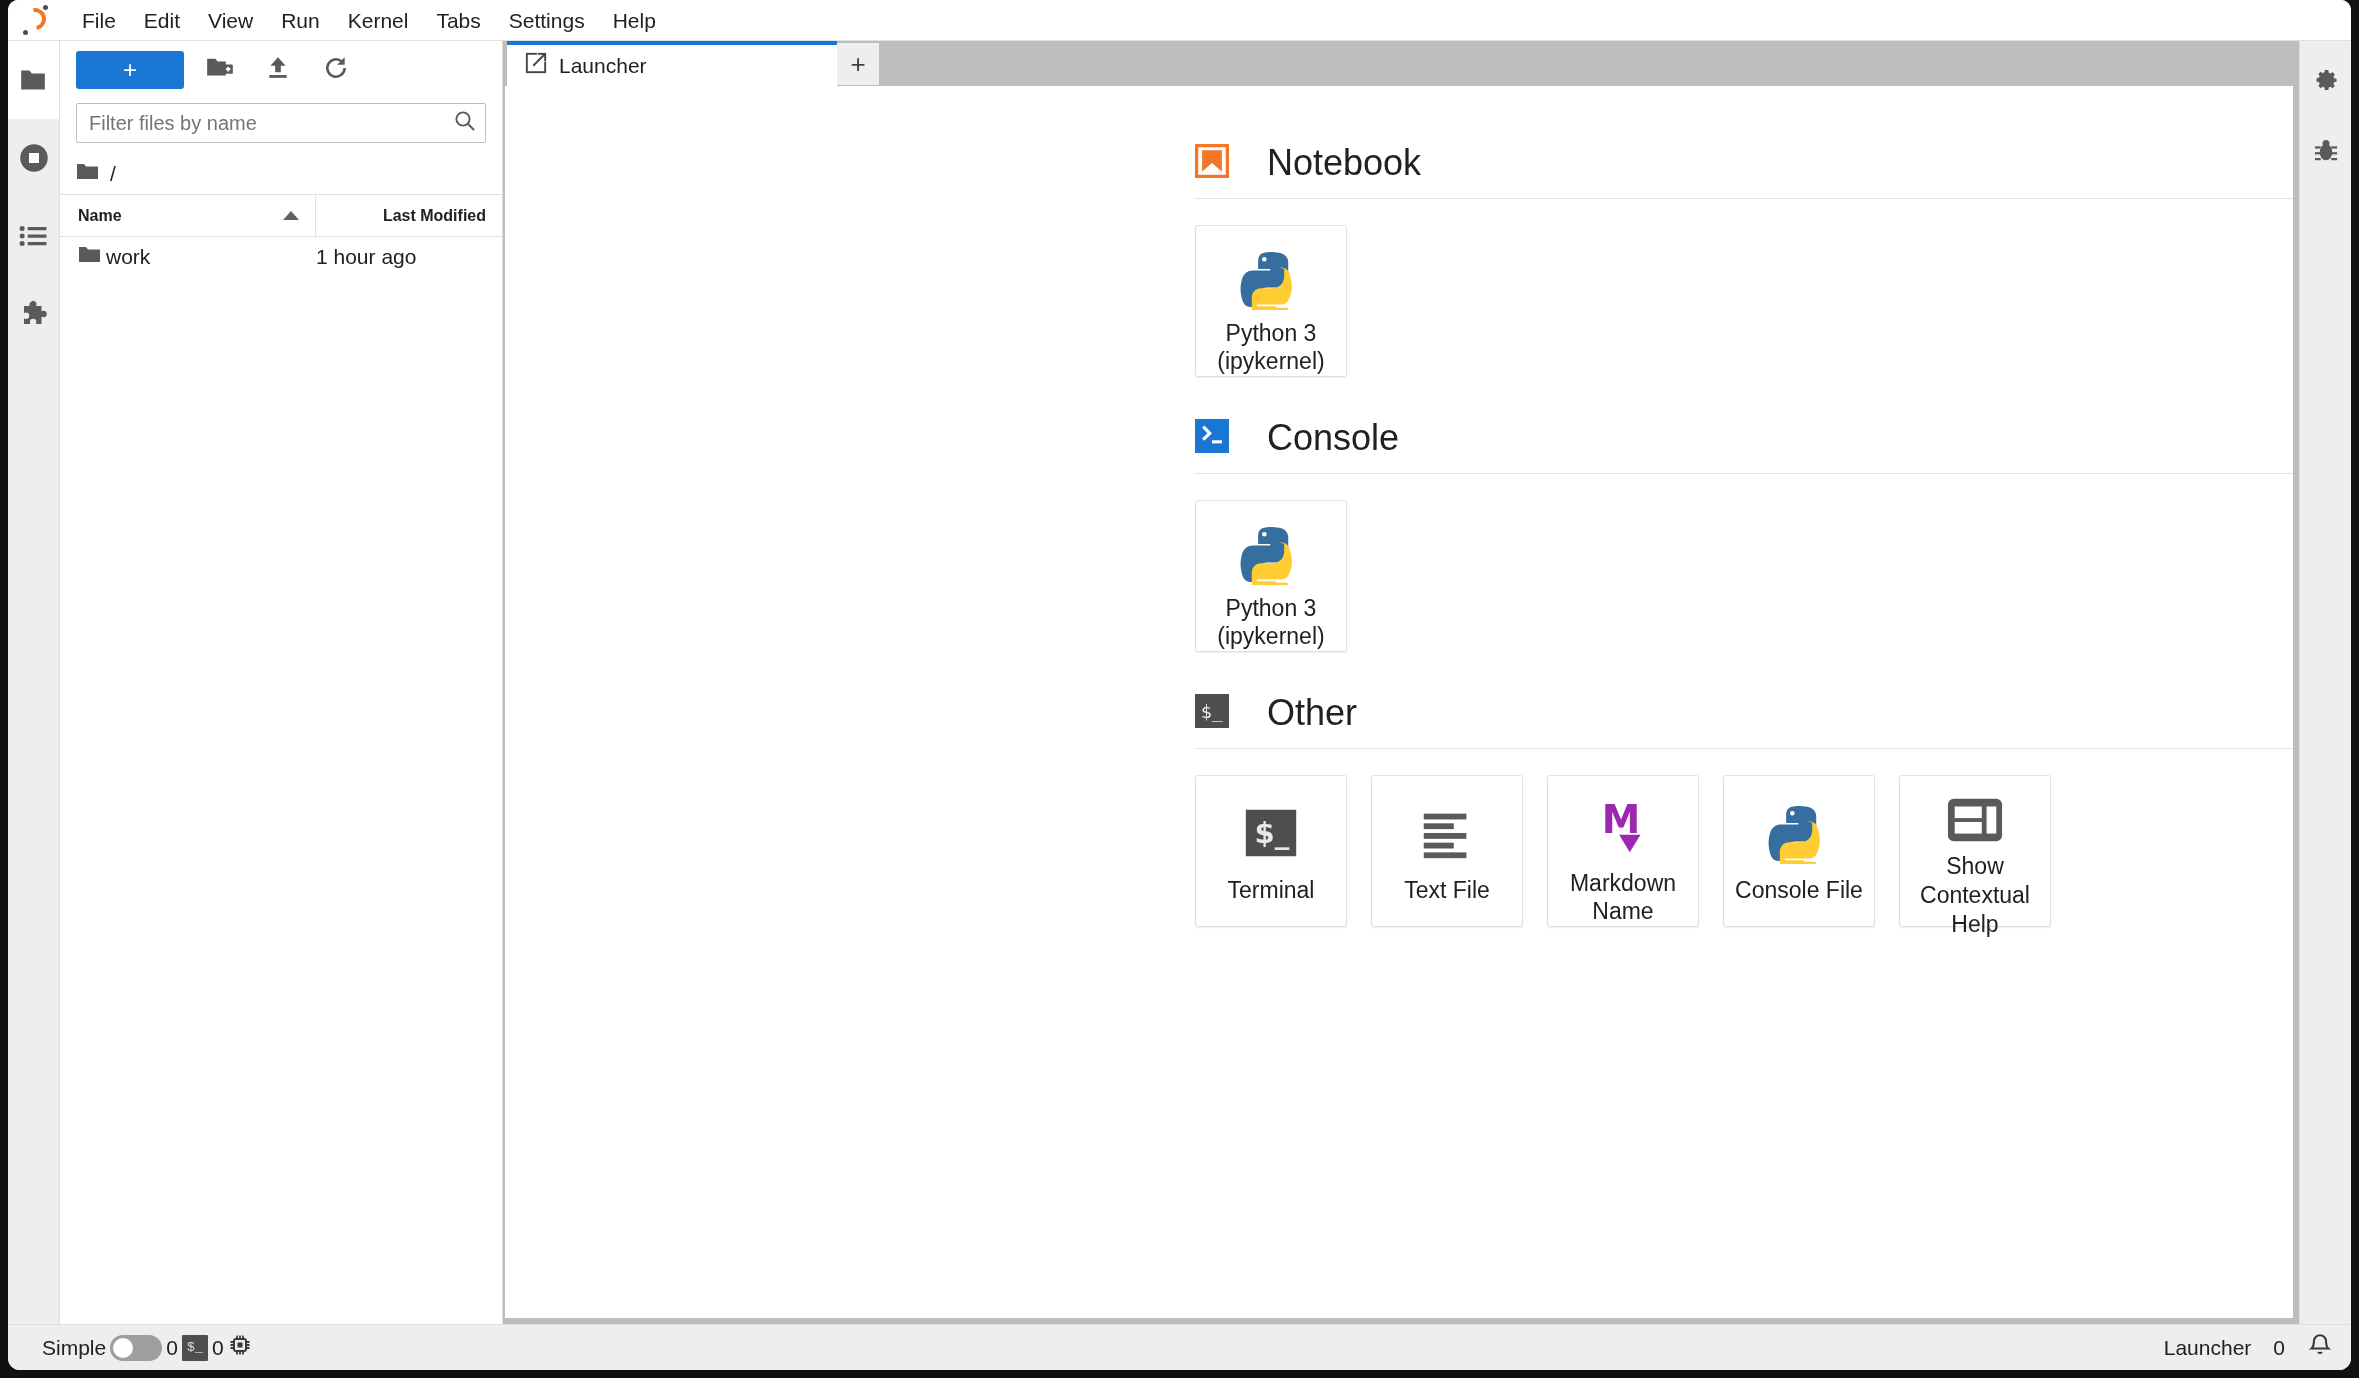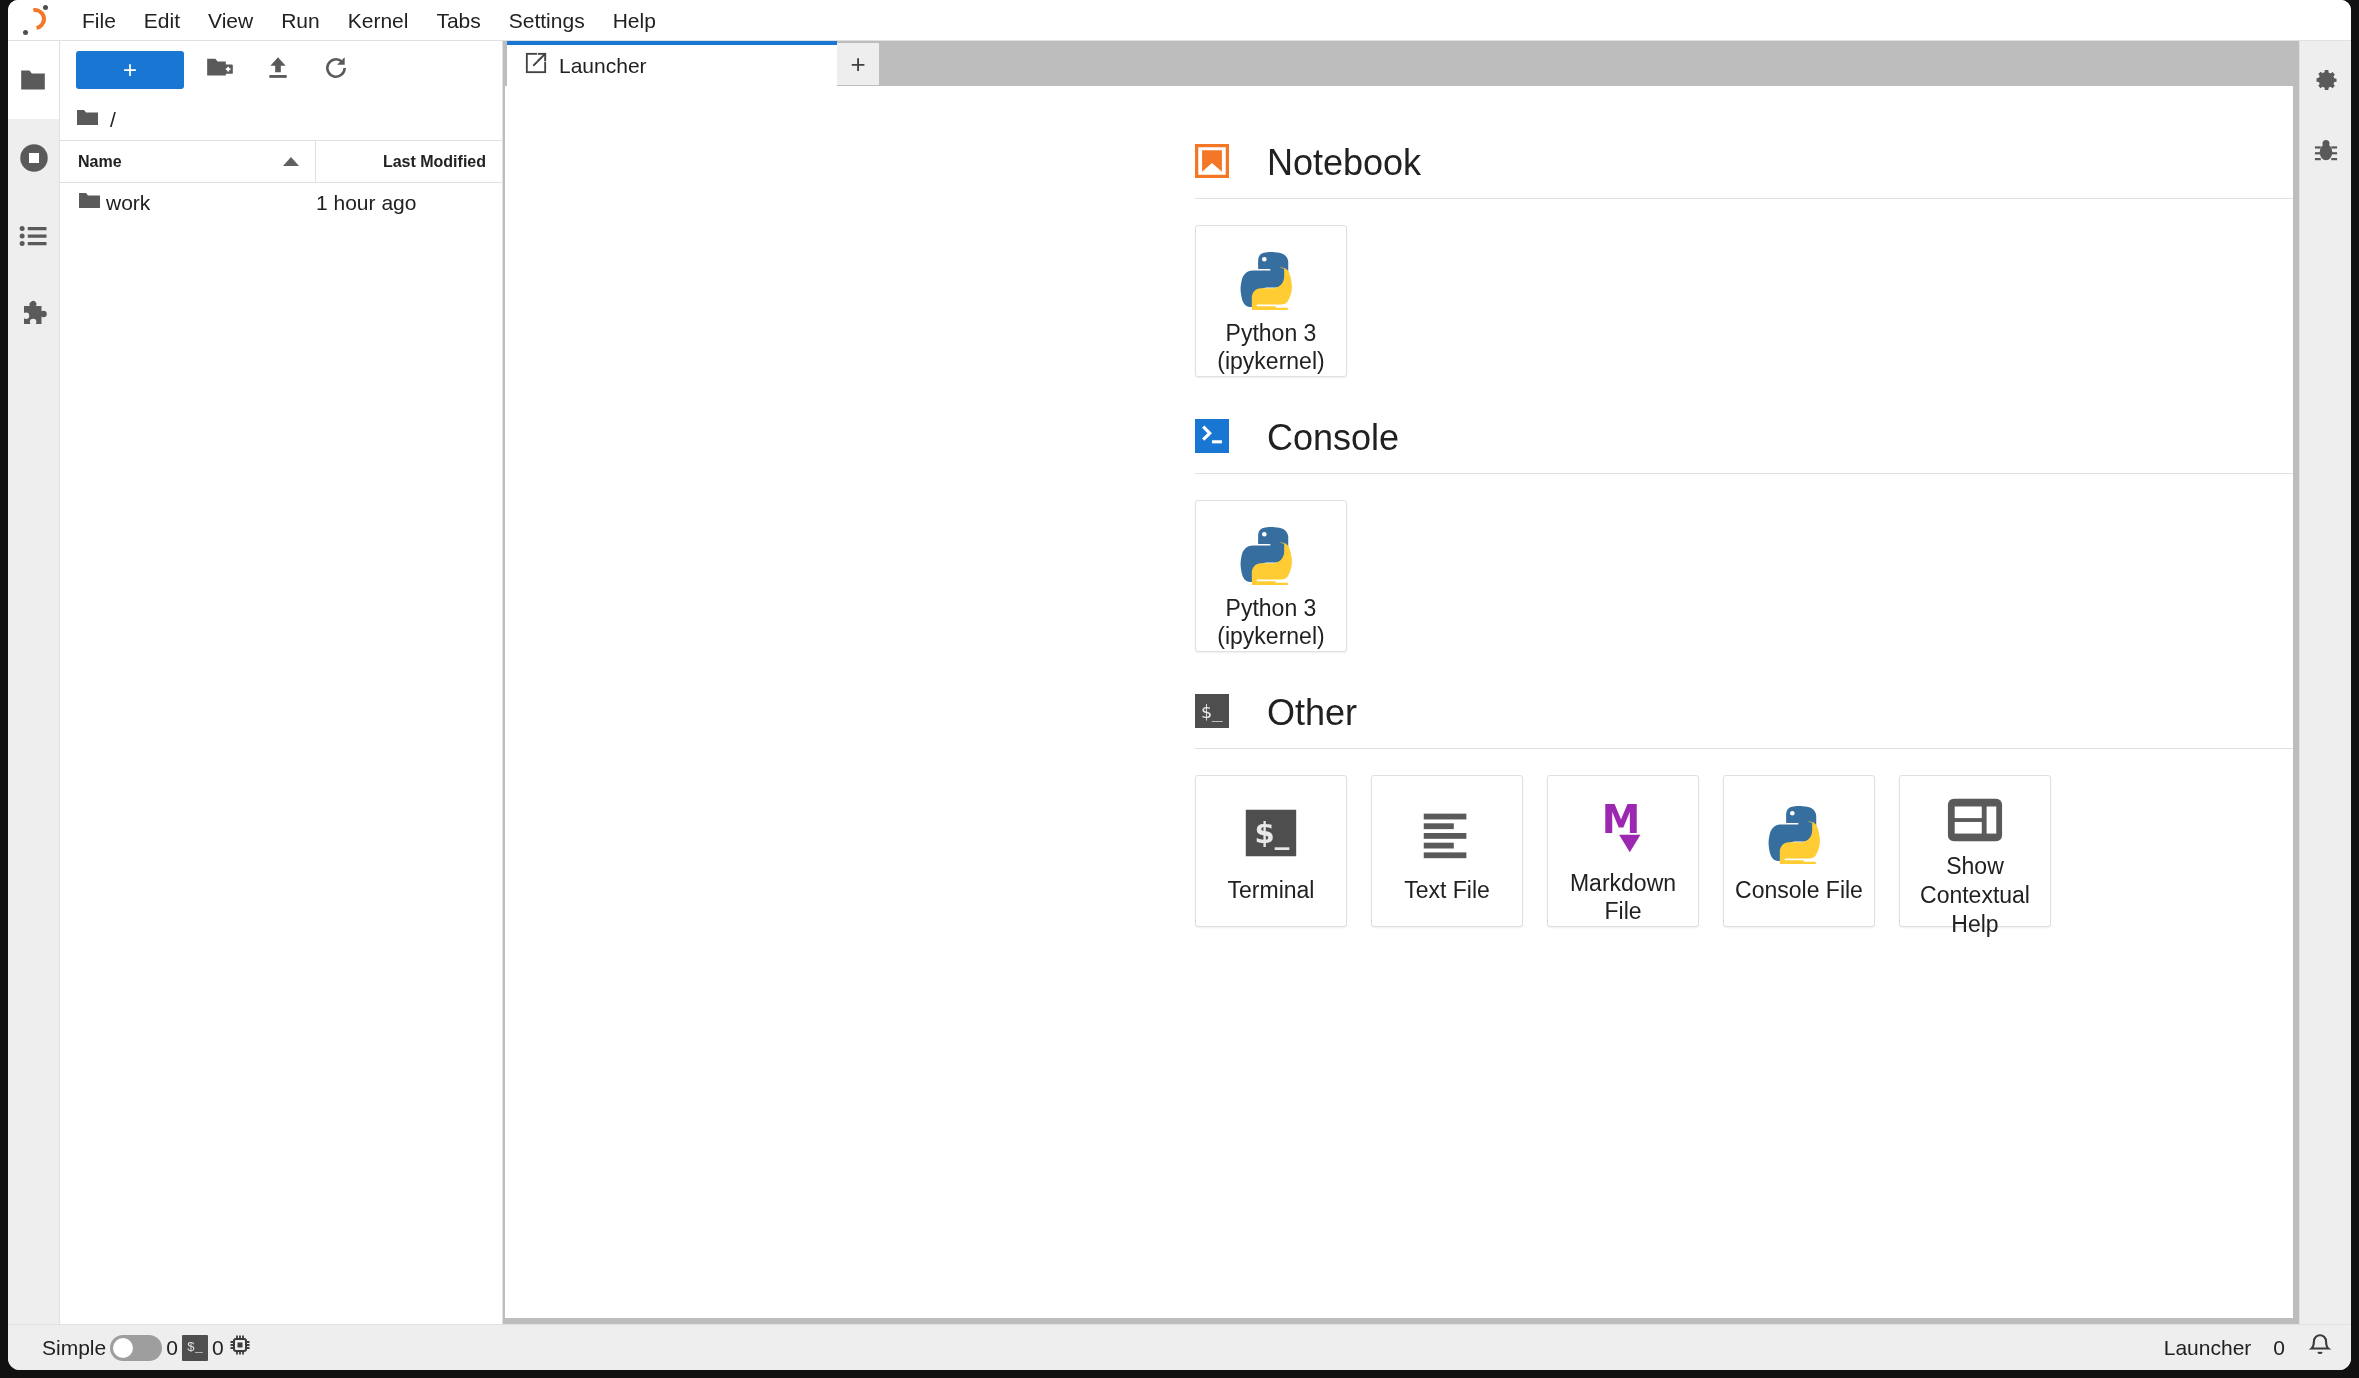--- a/index.html
+++ b/index.html
@@ -451,20 +451,29 @@
           <div class="tool-icon">
             <span>
               <svg width="26" height="26" viewBox="0 0 24 24">
                   <path fill="none" stroke="#5a5a5a" stroke-width="2.4" d="M20 12a8 8 0 1 1-2.6-5.9"></path>
                   <path fill="#5a5a5a" d="M20 2v7h-7z"></path>
                 </svg>
             </span>
           </div>
         </div>
 
+        <div class="fb-filter">
+          <input type="text" placeholder="Filter files by name" style="">
+          <span>
+            <svg width="24" height="24" viewBox="0 0 24 24">
+                <circle cx="10" cy="10" r="6.6" fill="none" stroke="#5a5a5a" stroke-width="1.9"></circle>
+                <line x1="15" y1="15" x2="21" y2="21" stroke="#5a5a5a" stroke-width="1.9"></line>
+              </svg>
+          </span>
+        </div>
 
         <div class="fb-breadcrumb">
           <span>
             <svg width="24" height="20" viewBox="0 0 24 20">
                 <path fill="#5a5a5a" d="M1 2h7l2 2.4h12V17H1z"></path>
               </svg>
           </span>
           <span class="crumb-text">/</span>
         </div>
 
@@ -592,21 +601,21 @@
                 <div class="card-label">Text File</div>
               </div>
 
               <div class="card">
                 <div class="card-ico">
                   <svg width="62" height="62" viewBox="0 0 64 64">
                     <text x="10" y="36" font-family="DejaVu Sans, sans-serif" font-size="40" font-weight="bold" fill="#9c27b0">M</text>
                     <path fill="#9c27b0" d="M28 38h22L39 56z"></path>
                   </svg>
                 </div>
-                <div class="card-label">Markdown File</div>
+                <div class="card-label">Markdown Name</div>
               </div>
 
               <div class="card">
                 <div class="card-ico">
                   <svg width="62" height="62" viewBox="0 0 64 64">
                     <path fill="#366f9f" d="M31.9 4c-3 0-5.2.3-7 .8-5.2 1.4-6.2 4.3-6.2 9.7v7.2h12.6v1.6H13.5c-5.4 0-10.1 3.3-11.6 9.5-1.7 7.2-1.8 11.7 0 19.2C3.3 57.6 6.4 61 11.8 61h4.6v-8.6c0-6.2 5.3-11.6 11.6-11.6h12.5c5.2 0 9.3-4.3 9.3-9.5V14.5c0-5-4.2-8.8-9.3-9.6-3.2-.6-6.5-.9-8.6-.9zm-6.8 5.2a2.4 2.4 0 1 1 0 4.8 2.4 2.4 0 0 1 0-4.8z"></path>
                     <path fill="#fc3" d="M45.6 21.3v8.4c0 6.5-5.5 11.9-11.6 11.9H21.5c-5.1 0-9.3 4.4-9.3 9.5v17.9c0 5.1 4.4 8.1 9.3 9.6 5.9 1.7 11.5 2 18.6 0 4.7-1.3 9.3-4 9.3-9.6v-7.2H36.8V60H17.3v-1.6h25.5c5.4 0 7.4-3.8 9.3-9.5 2-5.9 1.9-11.6 0-19.2-1.4-5.9-3.9-9.5-9.3-9.5h-2.2z"></path>
                   </svg>
                 </div>
                 <div class="card-label">Console File</div>

